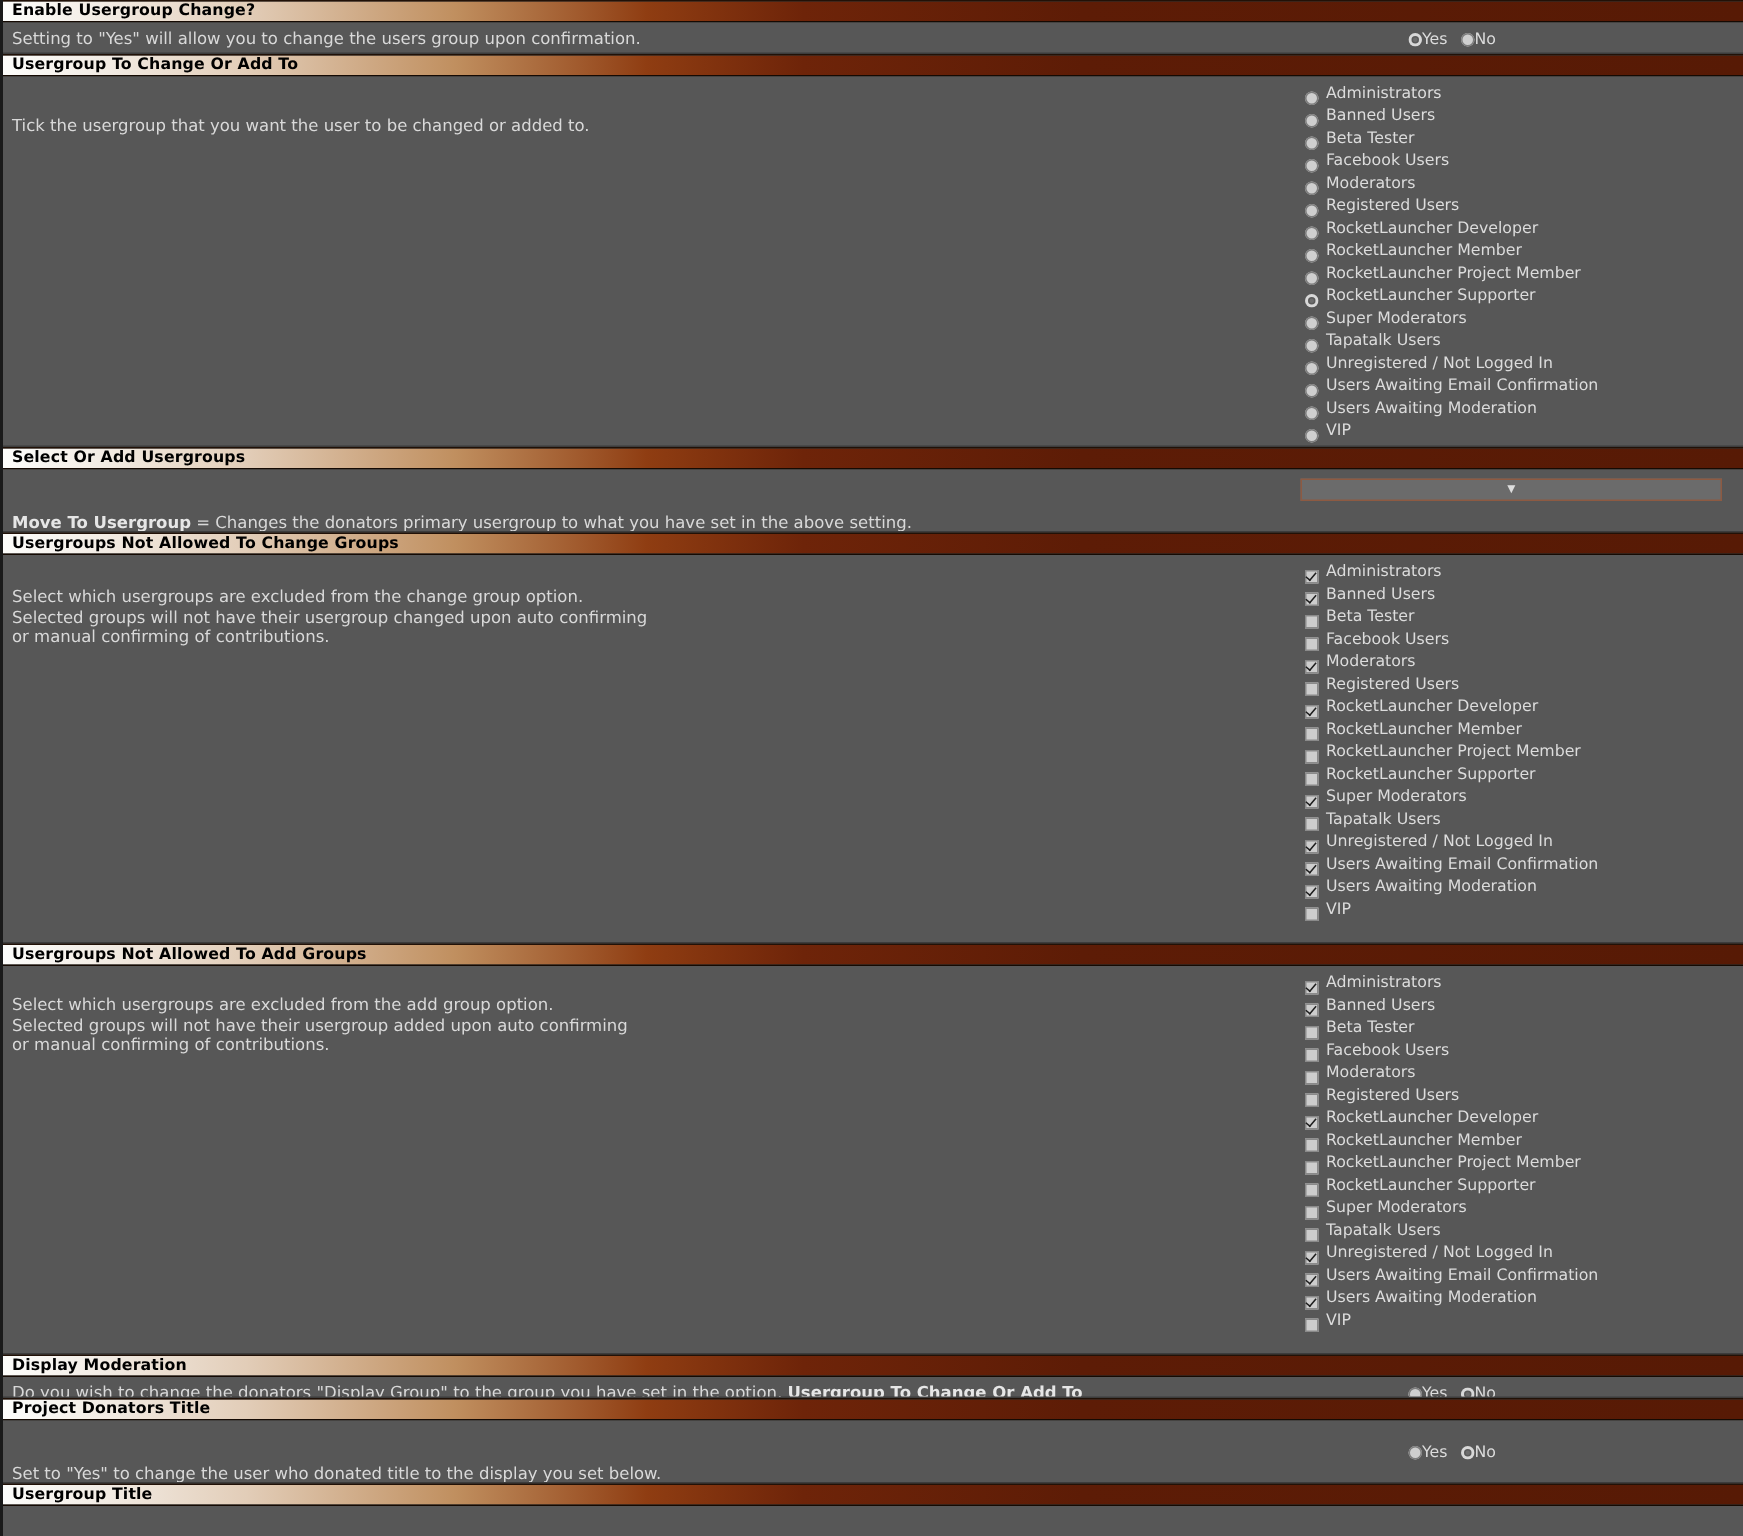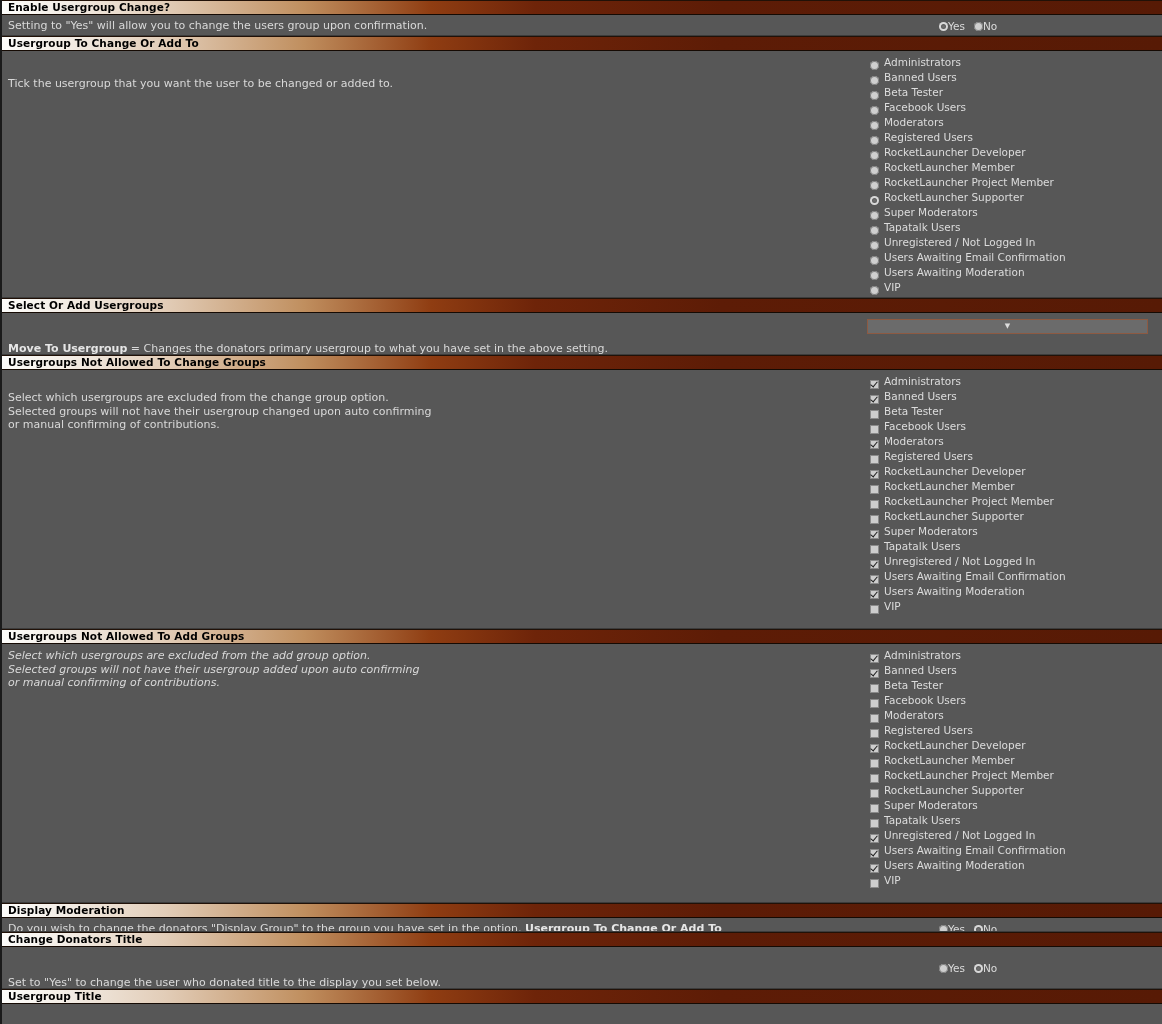--- a/index.html
+++ b/index.html
@@ -339,21 +339,21 @@
         <div class="optrow">
           <span class="cbx"></span>
           <span class="txt">VIP</span>
         </div>
       </div>
   </div>
 
   <div class="hdr">Usergroups Not Allowed To Add Groups</div>
 
   <div class="row" style="height:259px;">
-    <div class="desc" style="top:5px;font-style:italic;">Select which usergroups are excluded from the add group option.
+    <div class="desc" style="top:19px;">Select which usergroups are excluded from the add group option.
 Selected groups will not have their usergroup added upon auto confirming
 or manual confirming of contributions.</div>
     <div class="optlist" id="cblist2" style="top:4px;">
         <div class="optrow">
           <span class="cbx on"></span>
           <span class="txt">Administrators</span>
         </div>
         <div class="optrow">
           <span class="cbx on"></span>
           <span class="txt">Banned Users</span>
@@ -422,21 +422,21 @@
   <div class="row" style="height:14px;">
     <div class="desc" style="top:4px;"><span>Do you wish to change the donators "Display Group" to the group you have set in the option, </span><b class="hl">Usergroup To Change Or Add To</b></div>
     <div class="yesno" style="top:5px;">
       <span class="radio"></span>
       <span class="lbl">Yes</span>
       <span class="radio on"></span>
       <span class="lbl">No</span>
     </div>
   </div>
 
-  <div class="hdr">Change Donators Title</div>
+  <div class="hdr">Project Donators Title</div>
 
   <div class="row" style="height:42px;">
     <div class="desc" style="top:4px;line-height:21px;">
       <div>Set to "Yes" to change the user who donated title to the display you set below.</div>
       
     </div>
     <div class="yesno" style="top:15px;">
       <span class="radio"></span>
       <span class="lbl">Yes</span>
       <span class="radio on"></span>

